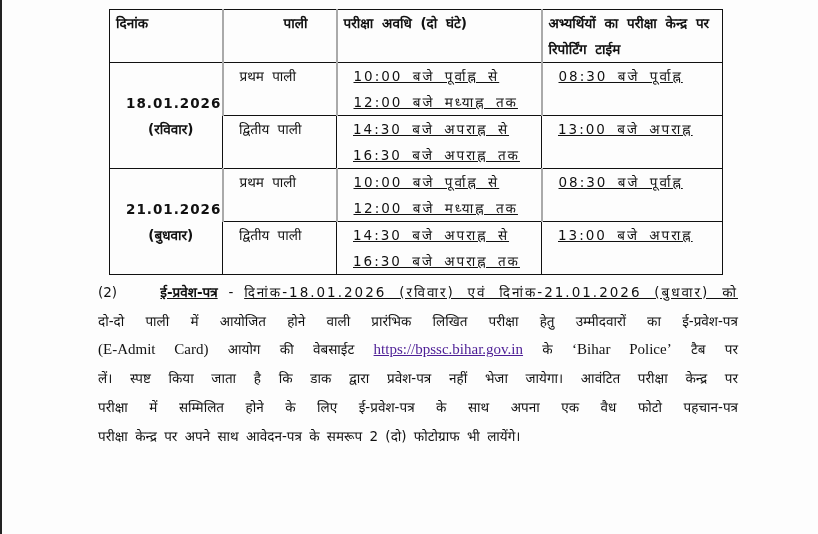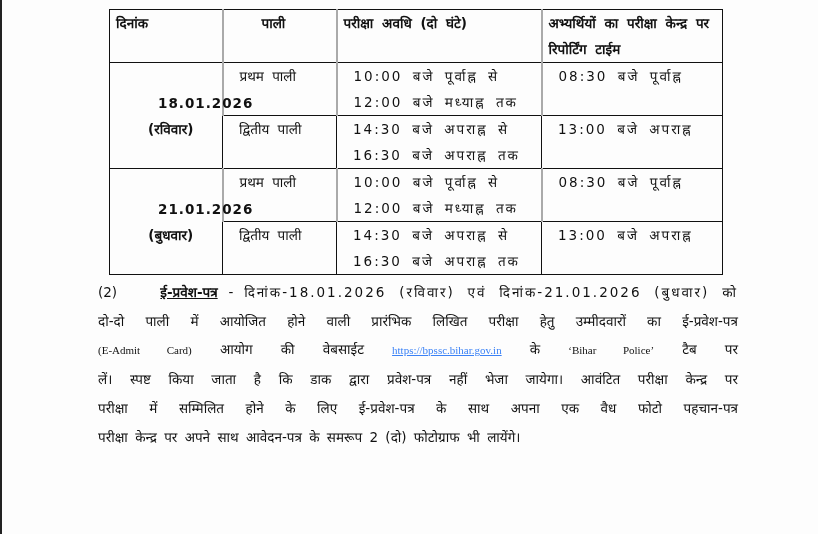--- a/index.html
+++ b/index.html
@@ -14,37 +14,37 @@
   table.sched {
     position:absolute; left:109px; top:9px;
     border-collapse:collapse; table-layout:fixed;
     width:613px;
   }
   table.sched td, table.sched th {
     border:1px solid #111; padding:0 6px; vertical-align:top;
     font-size:13.5px; line-height:26px; text-align:left;
   }
   table.sched th { font-weight:bold; height:52px; padding-top:0; }
-  table.sched th.c-shift { text-align:left;padding-left:38px; }
+  table.sched th.c-shift { text-align:center;padding-left:38px; }
   table.sched td { height:52px;padding-left:16px; }
   table.sched .vgray { border-left:2px solid #aaa; }
   td.date-cell { text-align:center !important; vertical-align:middle !important; font-weight:bold; line-height:28px; }
-  td.date-cell .d { letter-spacing:1px;margin-left:32px; }
-  .num { letter-spacing:2px; }
+  td.date-cell .d { letter-spacing:1px; }
+  .num { letter-spacing:2px;text-decoration:underline; }
   .ws { word-spacing:4px; }
 
   .para {
     position:absolute; left:98px; top:278px; width:640px;
     font-size:13.5px; line-height:28.7px; text-align:justify; word-spacing:3px;
   }
   .para .line { display:block; text-align:justify; text-align-last:justify; white-space:nowrap; }
   .para .line.last { text-align-last:left; }
   .para .heading { font-weight:bold; text-decoration:underline; }
-  .para .ser { font-family:"Liberation Serif","DejaVu Serif",serif; font-size:11px; }
-  .para a { color:#3b82f6; text-decoration:underline; }
+  .para .ser { font-family:"Liberation Serif","DejaVu Serif",serif; font-size:15px; }
+  .para a { color:#4c1d95; text-decoration:underline; }
 </style>
 </head>
 <body>
 
 <div class="left-strip"></div>
 
 <div class="doc">
 
   <table class="sched">
     <colgroup>

